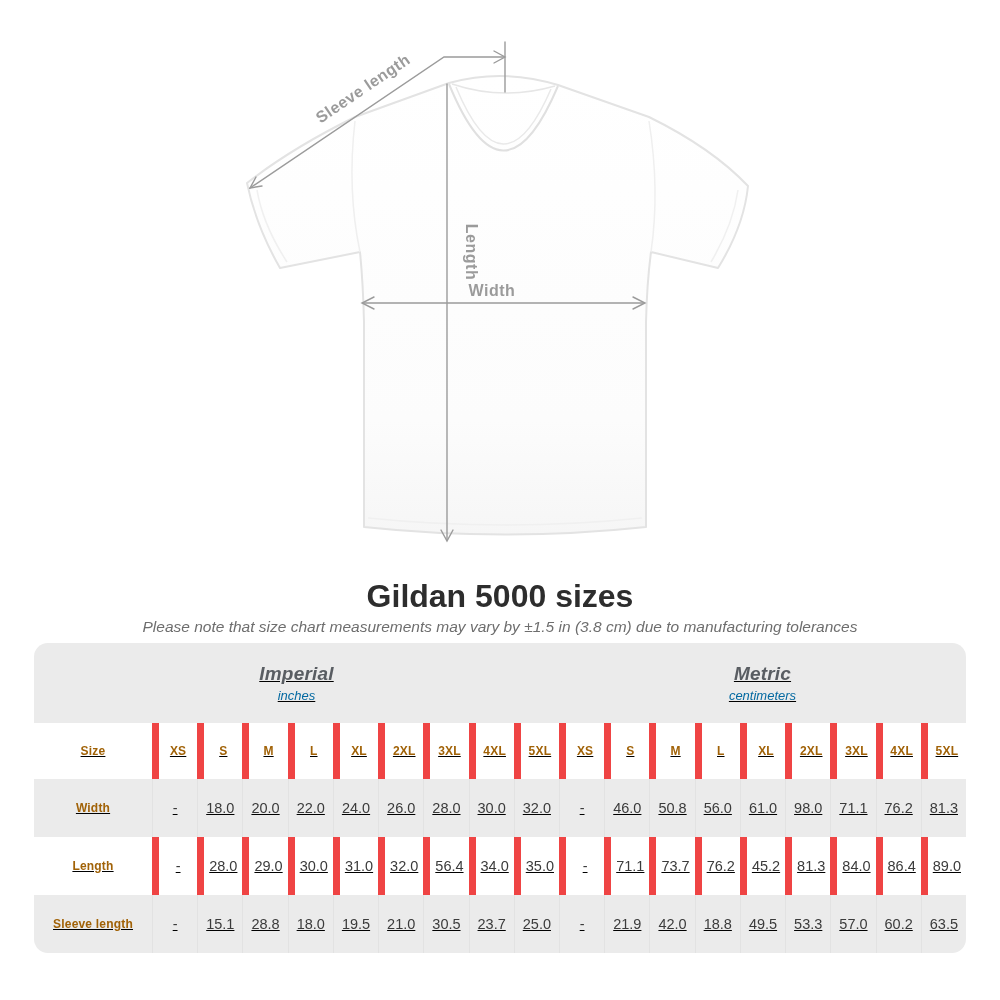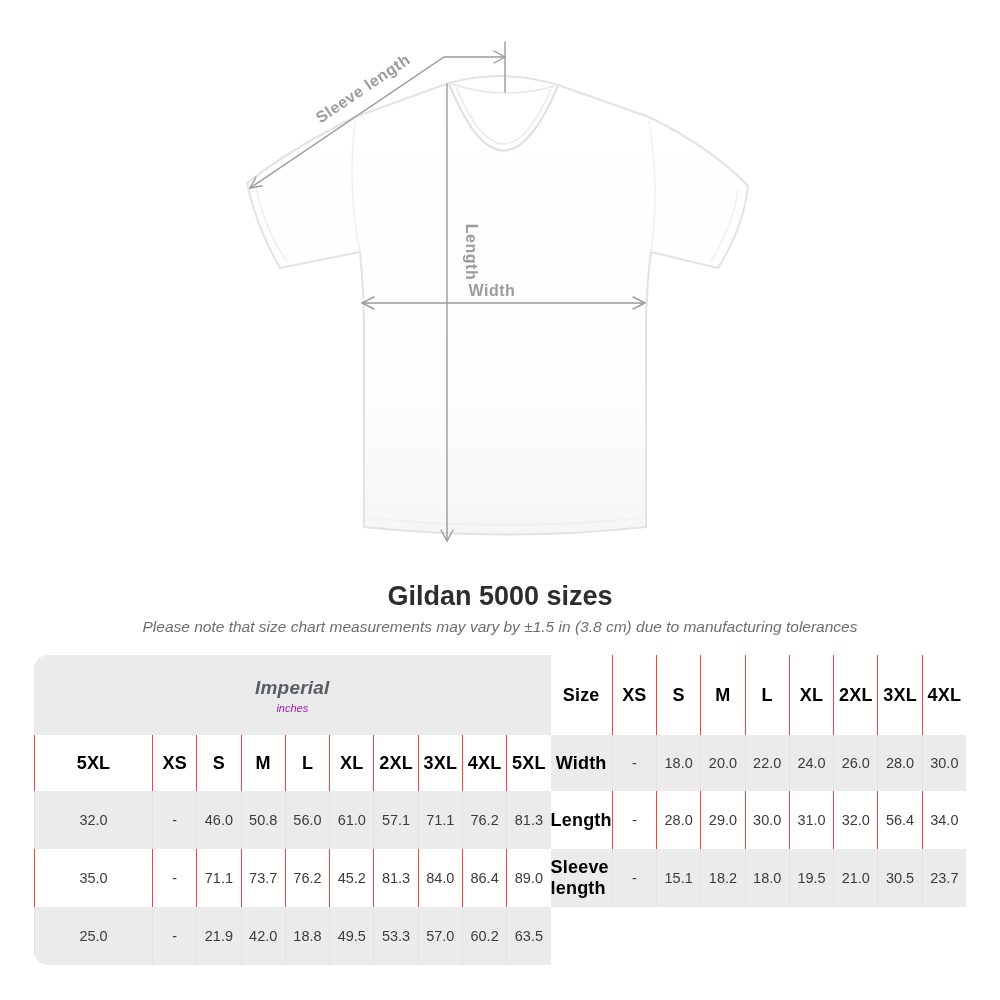--- a/index.html
+++ b/index.html
@@ -5,51 +5,51 @@
   html,body { margin:0; padding:0; }
   body {
     width:1000px; height:1000px; background:#ffffff;
     font-family:"Liberation Sans", sans-serif;
     overflow:hidden;
   }
   .figure { position:relative; width:1000px; height:560px; }
   .figure svg { display:block; }
 
   .page-title {
-    text-align:center; font-size:27px; font-weight:bold; color:#2d2d2d;
+    text-align:center; font-size:32px; font-weight:bold; color:#2d2d2d;
     margin:22px 0 0 0; line-height:28px;
   }
   .page-subtitle {
     text-align:center; font-style:italic; font-size:15.5px; color:#6e6e6e;
     margin:7px 0 0 0; line-height:20px;
   }
 
   .table-wrap {
-    width:932px; margin:18px auto 0 auto;
-    border-radius:14px; overflow:hidden;
+    width:932px; margin:6px auto 0 auto;
+    border-radius:14px; overflow:hidden;text-decoration:underline;
   }
   .grid {
     display:grid;
     grid-template-columns:118px repeat(18, 1fr);
     grid-template-rows:80px 56px 58px 58px 58px;
   }
   .g-head {
     background:#ebebeb; display:flex; flex-direction:column;
     align-items:center; justify-content:center; gap:3px;
   }
   .g-head-imperial { grid-column:1 / span 10; }
   .g-head-metric   { grid-column:11 / span 9; }
   .g-label { font-size:19px; font-weight:bold; font-style:italic; color:#595d62; letter-spacing:.2px; }
-  .g-sub   { font-size:11px; font-style:italic; color:#a21caf; }
+  .g-sub   { font-size:13px; font-style:italic; color:#0369a1; }
 
   .cell { display:flex; align-items:center; justify-content:center; }
-  .c-white { background:#ffffff; border-left:1px solid #ef4444; }
+  .c-white { background:#ffffff; border-left:7px solid #ef4444; }
   .c-gray  { background:#ebebeb; border-left:1px solid #e2e2e2; }
   .c-first { border-left:none; }
-  .c-strong { font-weight:bold; font-size:18px; color:#000000; letter-spacing:.2px; }
+  .c-strong { font-weight:bold; font-size:12px; color:#a16207; letter-spacing:.2px; }
   .c-num    { font-size:14.5px; color:#3b3b3b; }
 
   .anno-text { font-size:16px; font-weight:bold; fill:#9b9b9b; letter-spacing:.5px; }
 </style>
 </head>
 <body>
 
 <div class="figure">
   <svg width="1000" height="560" viewBox="0 0 1000 560" xmlns="http://www.w3.org/2000/svg">
     <defs>
@@ -110,20 +110,24 @@
 </div>
 
 <div class="page-title">Gildan 5000 sizes</div>
 <div class="page-subtitle">Please note that size chart measurements may vary by ±1.5 in (3.8 cm) due to manufacturing tolerances</div>
 
 <div class="table-wrap">
   <div class="grid">
     <div class="g-head g-head-imperial">
       <div class="g-label">Imperial</div>
       <div class="g-sub">inches</div>
+    </div>
+    <div class="g-head g-head-metric">
+      <div class="g-label">Metric</div>
+      <div class="g-sub">centimeters</div>
     </div>
 
   <div class="cell c-white c-strong c-first">Size</div>
       <div class="cell c-white c-strong">XS</div>
       <div class="cell c-white c-strong">S</div>
       <div class="cell c-white c-strong">M</div>
       <div class="cell c-white c-strong">L</div>
       <div class="cell c-white c-strong">XL</div>
       <div class="cell c-white c-strong">2XL</div>
       <div class="cell c-white c-strong">3XL</div>
@@ -146,21 +150,21 @@
       <div class="cell c-gray c-num">24.0</div>
       <div class="cell c-gray c-num">26.0</div>
       <div class="cell c-gray c-num">28.0</div>
       <div class="cell c-gray c-num">30.0</div>
       <div class="cell c-gray c-num">32.0</div>
       <div class="cell c-gray c-num">-</div>
       <div class="cell c-gray c-num">46.0</div>
       <div class="cell c-gray c-num">50.8</div>
       <div class="cell c-gray c-num">56.0</div>
       <div class="cell c-gray c-num">61.0</div>
-      <div class="cell c-gray c-num">57.1</div>
+      <div class="cell c-gray c-num">98.0</div>
       <div class="cell c-gray c-num">71.1</div>
       <div class="cell c-gray c-num">76.2</div>
       <div class="cell c-gray c-num">81.3</div>
       <div class="cell c-white c-strong c-first">Length</div>
       <div class="cell c-white c-num">-</div>
       <div class="cell c-white c-num">28.0</div>
       <div class="cell c-white c-num">29.0</div>
       <div class="cell c-white c-num">30.0</div>
       <div class="cell c-white c-num">31.0</div>
       <div class="cell c-white c-num">32.0</div>
@@ -172,21 +176,21 @@
       <div class="cell c-white c-num">73.7</div>
       <div class="cell c-white c-num">76.2</div>
       <div class="cell c-white c-num">45.2</div>
       <div class="cell c-white c-num">81.3</div>
       <div class="cell c-white c-num">84.0</div>
       <div class="cell c-white c-num">86.4</div>
       <div class="cell c-white c-num">89.0</div>
       <div class="cell c-gray c-strong c-first">Sleeve length</div>
       <div class="cell c-gray c-num">-</div>
       <div class="cell c-gray c-num">15.1</div>
-      <div class="cell c-gray c-num">18.2</div>
+      <div class="cell c-gray c-num">28.8</div>
       <div class="cell c-gray c-num">18.0</div>
       <div class="cell c-gray c-num">19.5</div>
       <div class="cell c-gray c-num">21.0</div>
       <div class="cell c-gray c-num">30.5</div>
       <div class="cell c-gray c-num">23.7</div>
       <div class="cell c-gray c-num">25.0</div>
       <div class="cell c-gray c-num">-</div>
       <div class="cell c-gray c-num">21.9</div>
       <div class="cell c-gray c-num">42.0</div>
       <div class="cell c-gray c-num">18.8</div>

